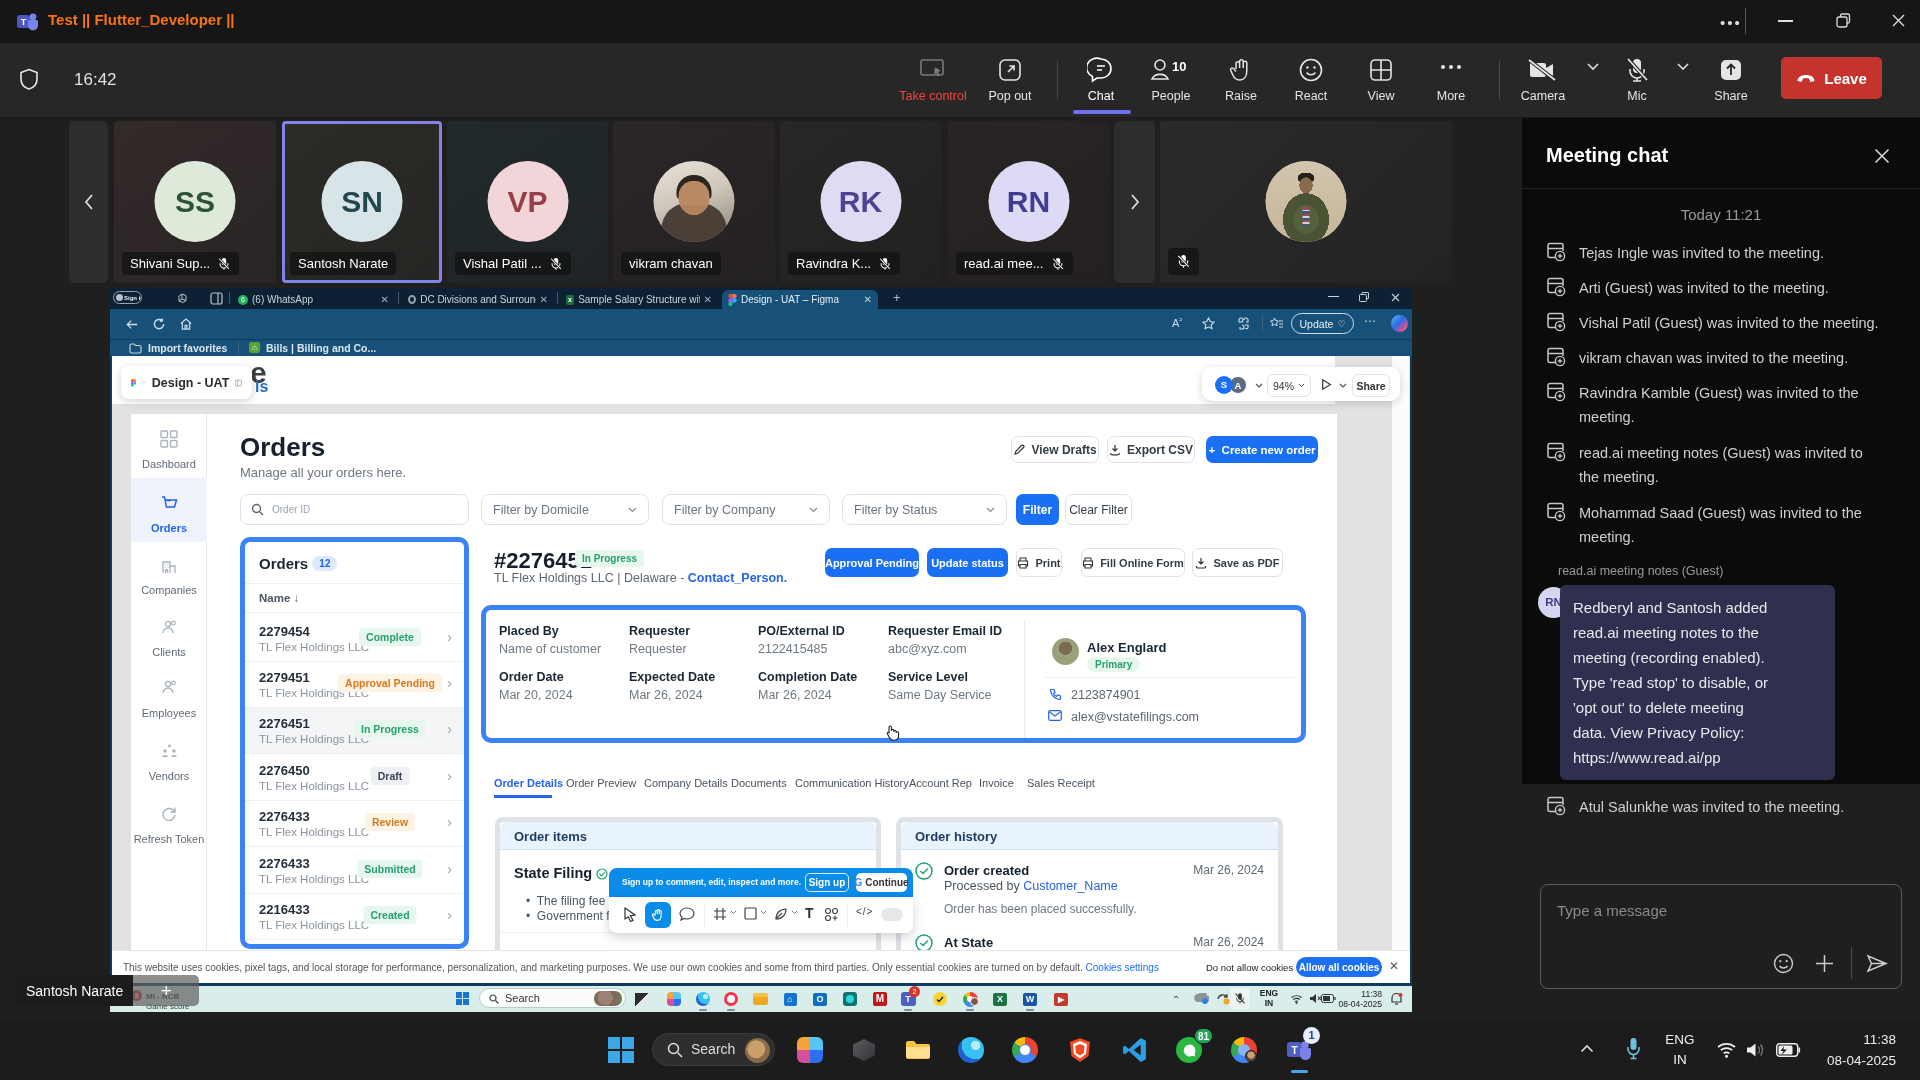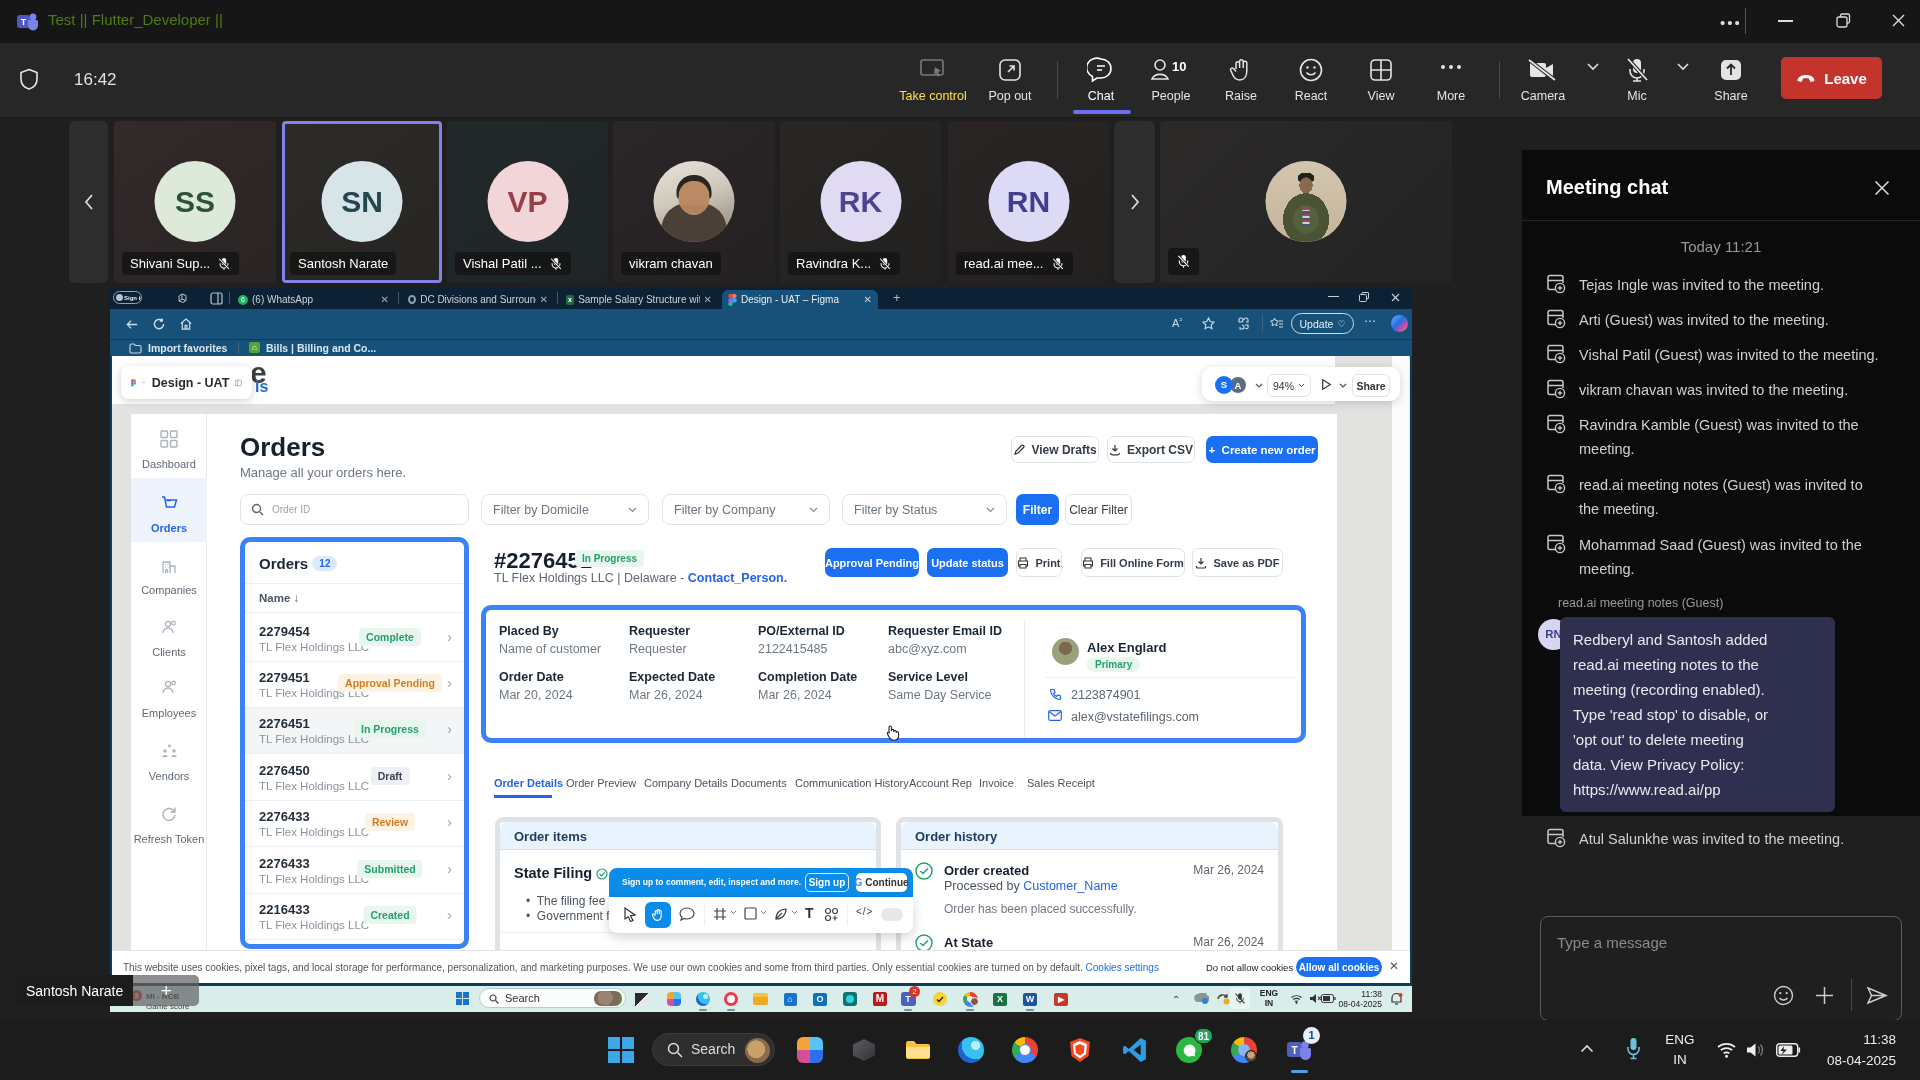--- a/index.html
+++ b/index.html
@@ -2,26 +2,26 @@
 <html><head>
 <meta charset="utf-8">
 <style>
 * { margin:0; padding:0; box-sizing:border-box; }
 html,body { width:1920px; height:1080px; overflow:hidden; }
 body { background:#1f1f1f; font-family:"Liberation Sans", sans-serif; position:relative; }
 .abs { position:absolute; }
 svg { display:block; }
 
 #titlebar { left:0; top:0; width:1920px; height:43px; background:#161616; }
-#titlebar .title { position:absolute; left:48px; top:11px; color:#4d7c0f; font-size:15px; font-weight:normal;text-align:center; }
+#titlebar .title { position:absolute; left:48px; top:11px; color:#f97316; font-size:15px; font-weight:bold;text-align:center; }
 
 #toolbar { left:0; top:43px; width:1920px; height:75px; background:#272727; border-bottom:1px solid #1a1a1a; }
 .tbtn { position:absolute; top:0; height:74px; display:flex; flex-direction:column; align-items:center; justify-content:center; color:#e8e8e8; }
 .tbtn .lbl { font-size:12.5px; margin-top:6px; color:#e4e4e4; }
-.tbtn.dis, .tbtn.dis .lbl { color:#fde047; }
+.tbtn.dis, .tbtn.dis .lbl { color:#ef4444; }
 .vdiv { position:absolute; top:18px; height:38px; width:1px; background:#4a4a4a; }
 #chatline { position:absolute; left:1073px; top:67px; width:58px; height:4px; border-radius:2px; background:#6c70f1; }
 #leavebtn { position:absolute; left:1781px; top:14px; width:101px; height:42px; background:#c4342c; border-radius:5px; display:flex; align-items:center; justify-content:center; gap:8px; color:#fff; font-size:15px; font-weight:bold; }
 
 .tile { position:absolute; top:121px; height:162px; background:#272525; border-radius:4px; overflow:hidden; }
 .tile .av { position:absolute; left:50%; top:40px; transform:translateX(-50%); width:81px; height:81px; border-radius:50%; display:flex; align-items:center; justify-content:center; font-size:30px; font-weight:bold; }
 .tile .nm { position:absolute; left:8px; bottom:8px; background:rgba(20,20,20,.82); border-radius:4px; color:#fff; font-size:13px; padding:4px 8px; display:flex; align-items:center; gap:7px; white-space:nowrap; }
 .navbtn { position:absolute; top:121px; width:39px; height:162px; background:#2d2d2d; border-radius:6px; color:#ddd; display:flex; align-items:center; justify-content:center; font-size:20px; }
 
 #browser { left:110px; top:288px; width:1302px; height:724px; background:#0e3c5e; }
@@ -43,21 +43,21 @@
 .orow i { position:absolute; left:14px; top:25px; font-size:11.5px; color:#8a94a0; font-style:normal; }
 .orow em { position:absolute; left:145px; top:12px; transform:translateX(-50%); font-style:normal; font-size:10.5px; font-weight:bold; border-radius:4px; padding:3px 7px; white-space:nowrap; }
 .orow u { position:absolute; right:22px; top:12px; color:#9aa4b0; font-size:15px; text-decoration:none; }
 .stbi { position:absolute; top:5px; width:16px; height:16px; display:flex; align-items:center; justify-content:center; }
 .stbi.act:after { content:""; position:absolute; left:4px; bottom:-4px; width:8px; height:2px; border-radius:1px; background:#7f919b; }
 
 .card { position:absolute; background:#fff; border:5px solid #3b82f6; border-radius:8px; }
 .bluebtn { background:#1a6ff3; color:#fff; border-radius:7px; display:flex; align-items:center; justify-content:center; font-size:12px; font-weight:bold; white-space:nowrap; }
 .whitebtn { background:#fff; color:#333c47; border:1px solid #dfe3e8; border-radius:7px; display:flex; align-items:center; justify-content:center; font-size:12px; font-weight:bold; gap:6px; white-space:nowrap; }
 
-#chatpanel { left:1522px; top:118px; width:398px; height:666px; background:#0b0b0b;margin-top:32px; }
+#chatpanel { left:1522px; top:118px; width:398px; height:666px; background:#0b0b0b; }
 .sysitem { position:absolute; left:23px; color:#d0d0d0; font-size:14.5px; }
 .sysitem .txt { position:absolute; left:34px; top:0; width:300px; line-height:24px; color:#d0d0d0; }
 
 #htaskbar { left:0; top:1020px; width:1920px; height:60px; background:#1c1c1c; }
 #hticons { position:absolute; left:0; top:0; width:1920px; height:1080px; pointer-events:none; }
 .hticon { position:absolute; top:1037px; width:26px; height:26px; }
 </style>
 </head>
 <body>
 

